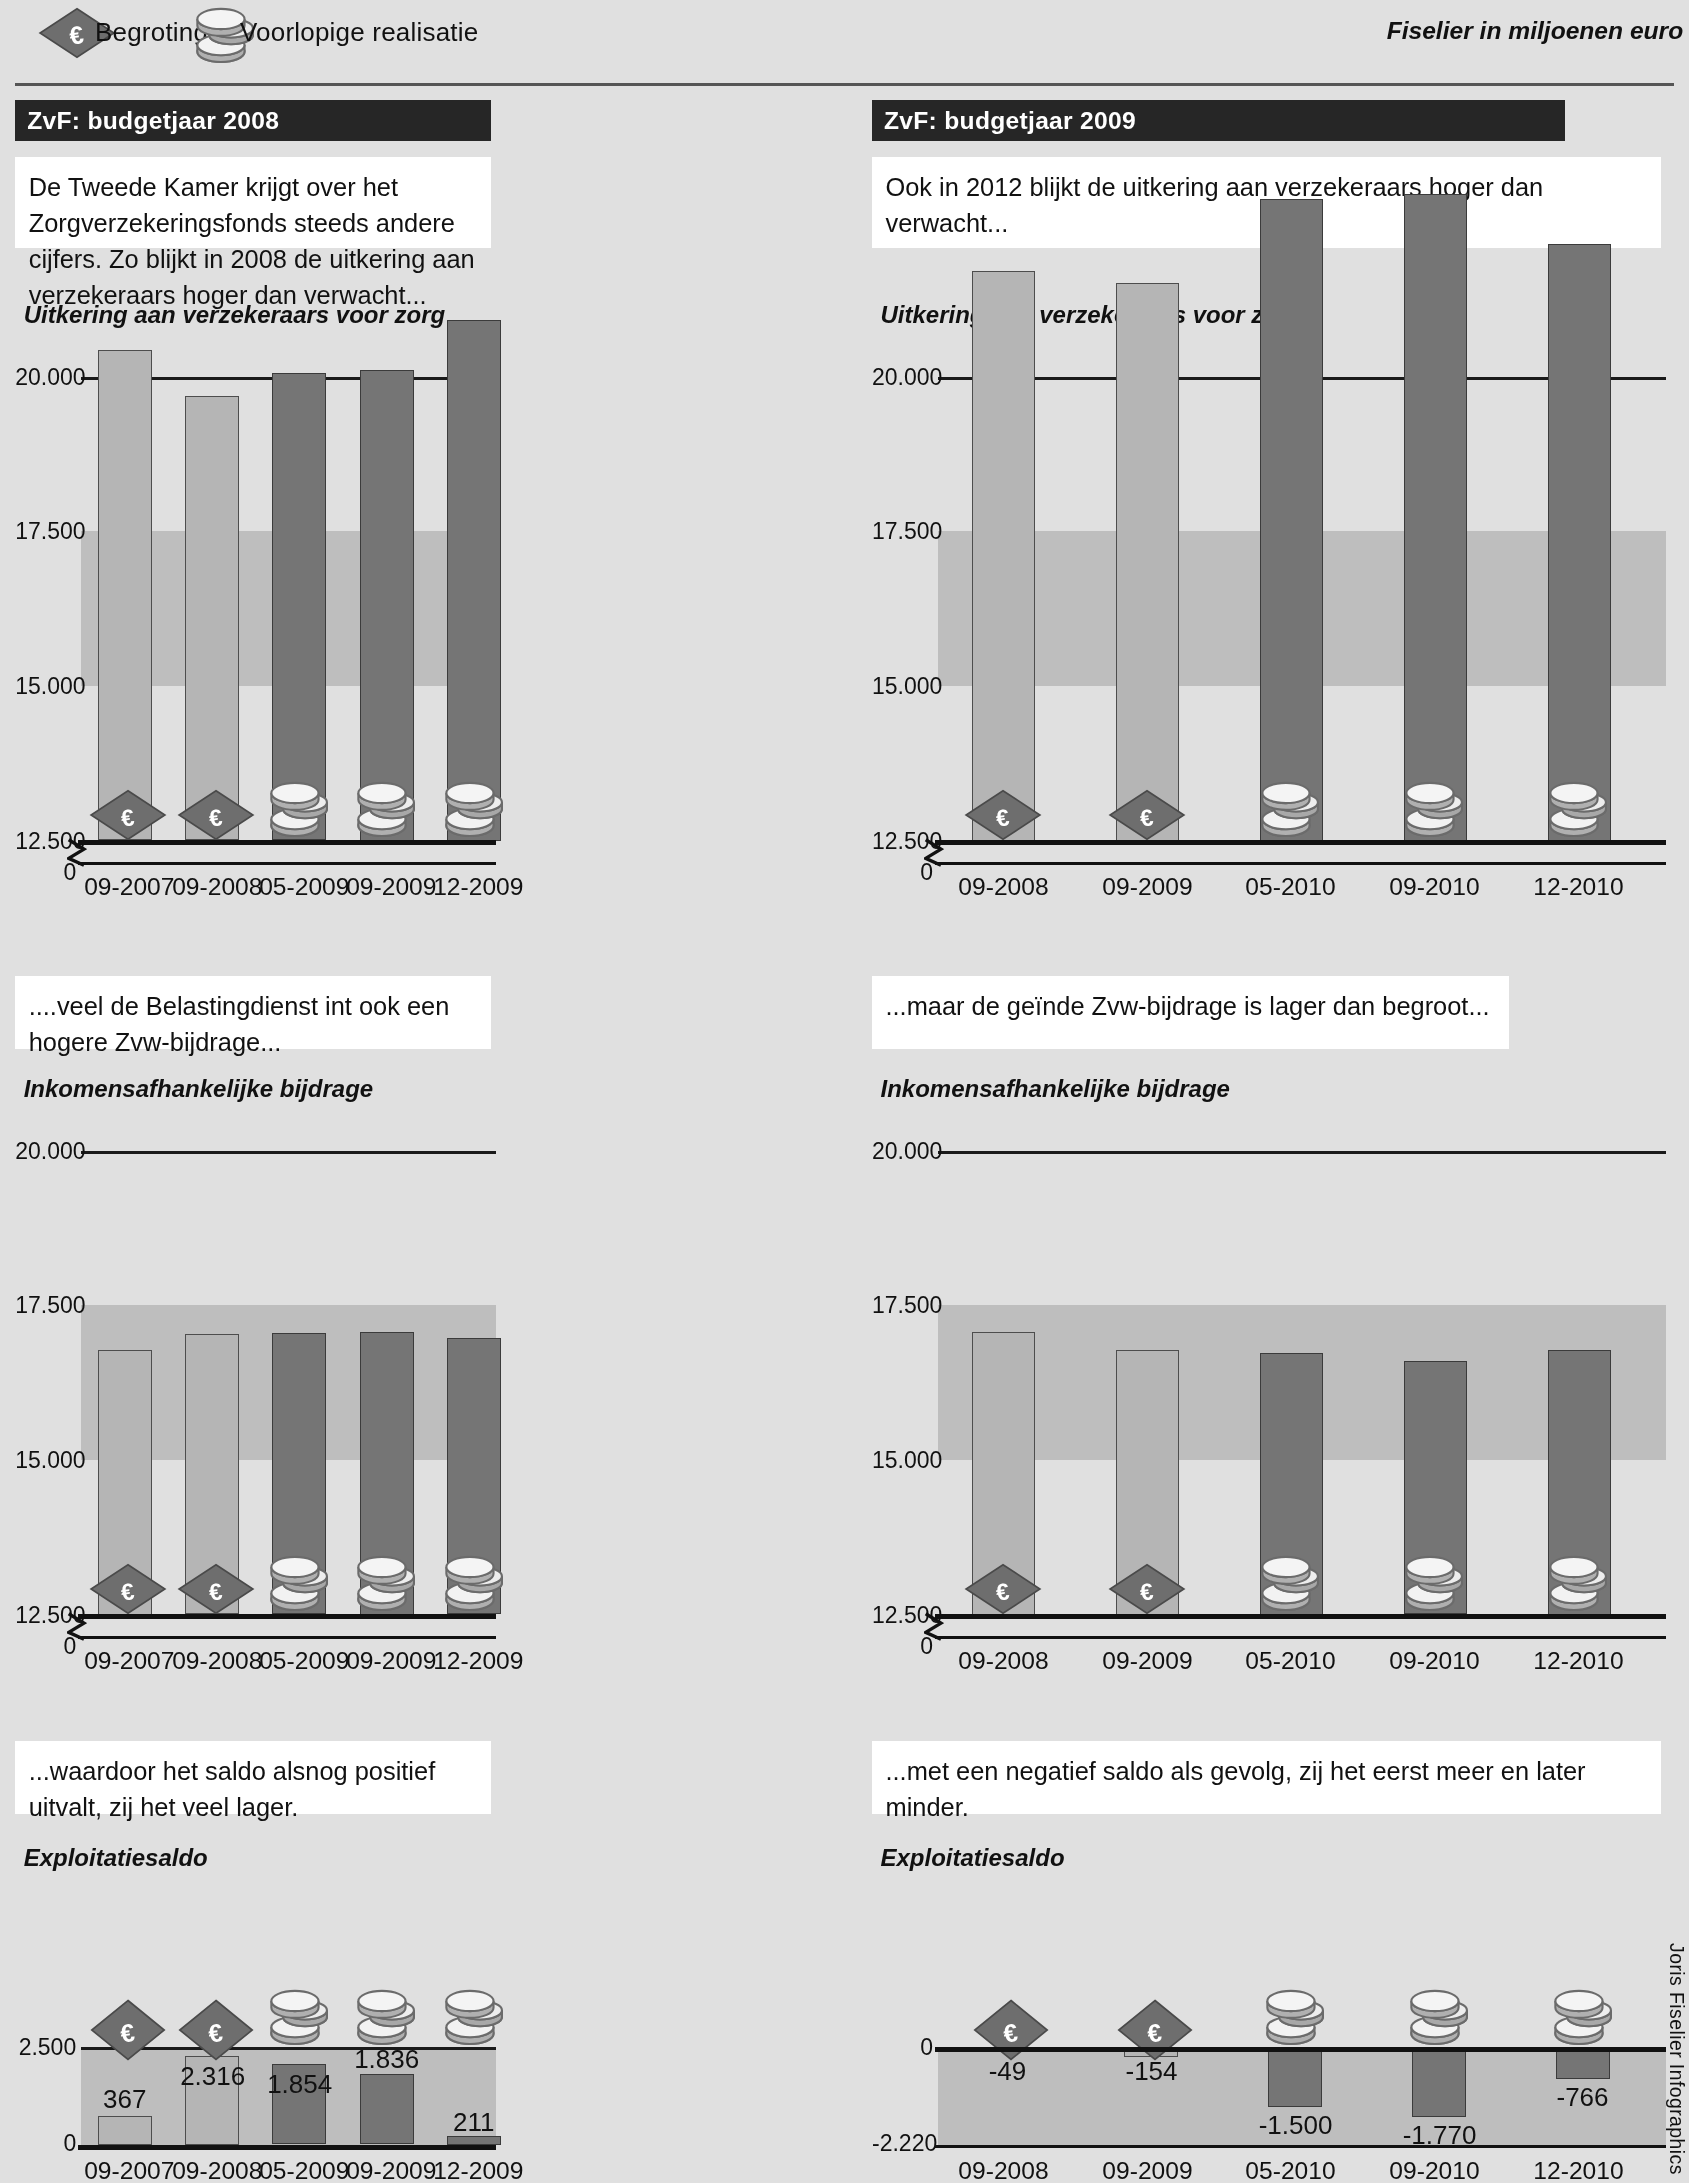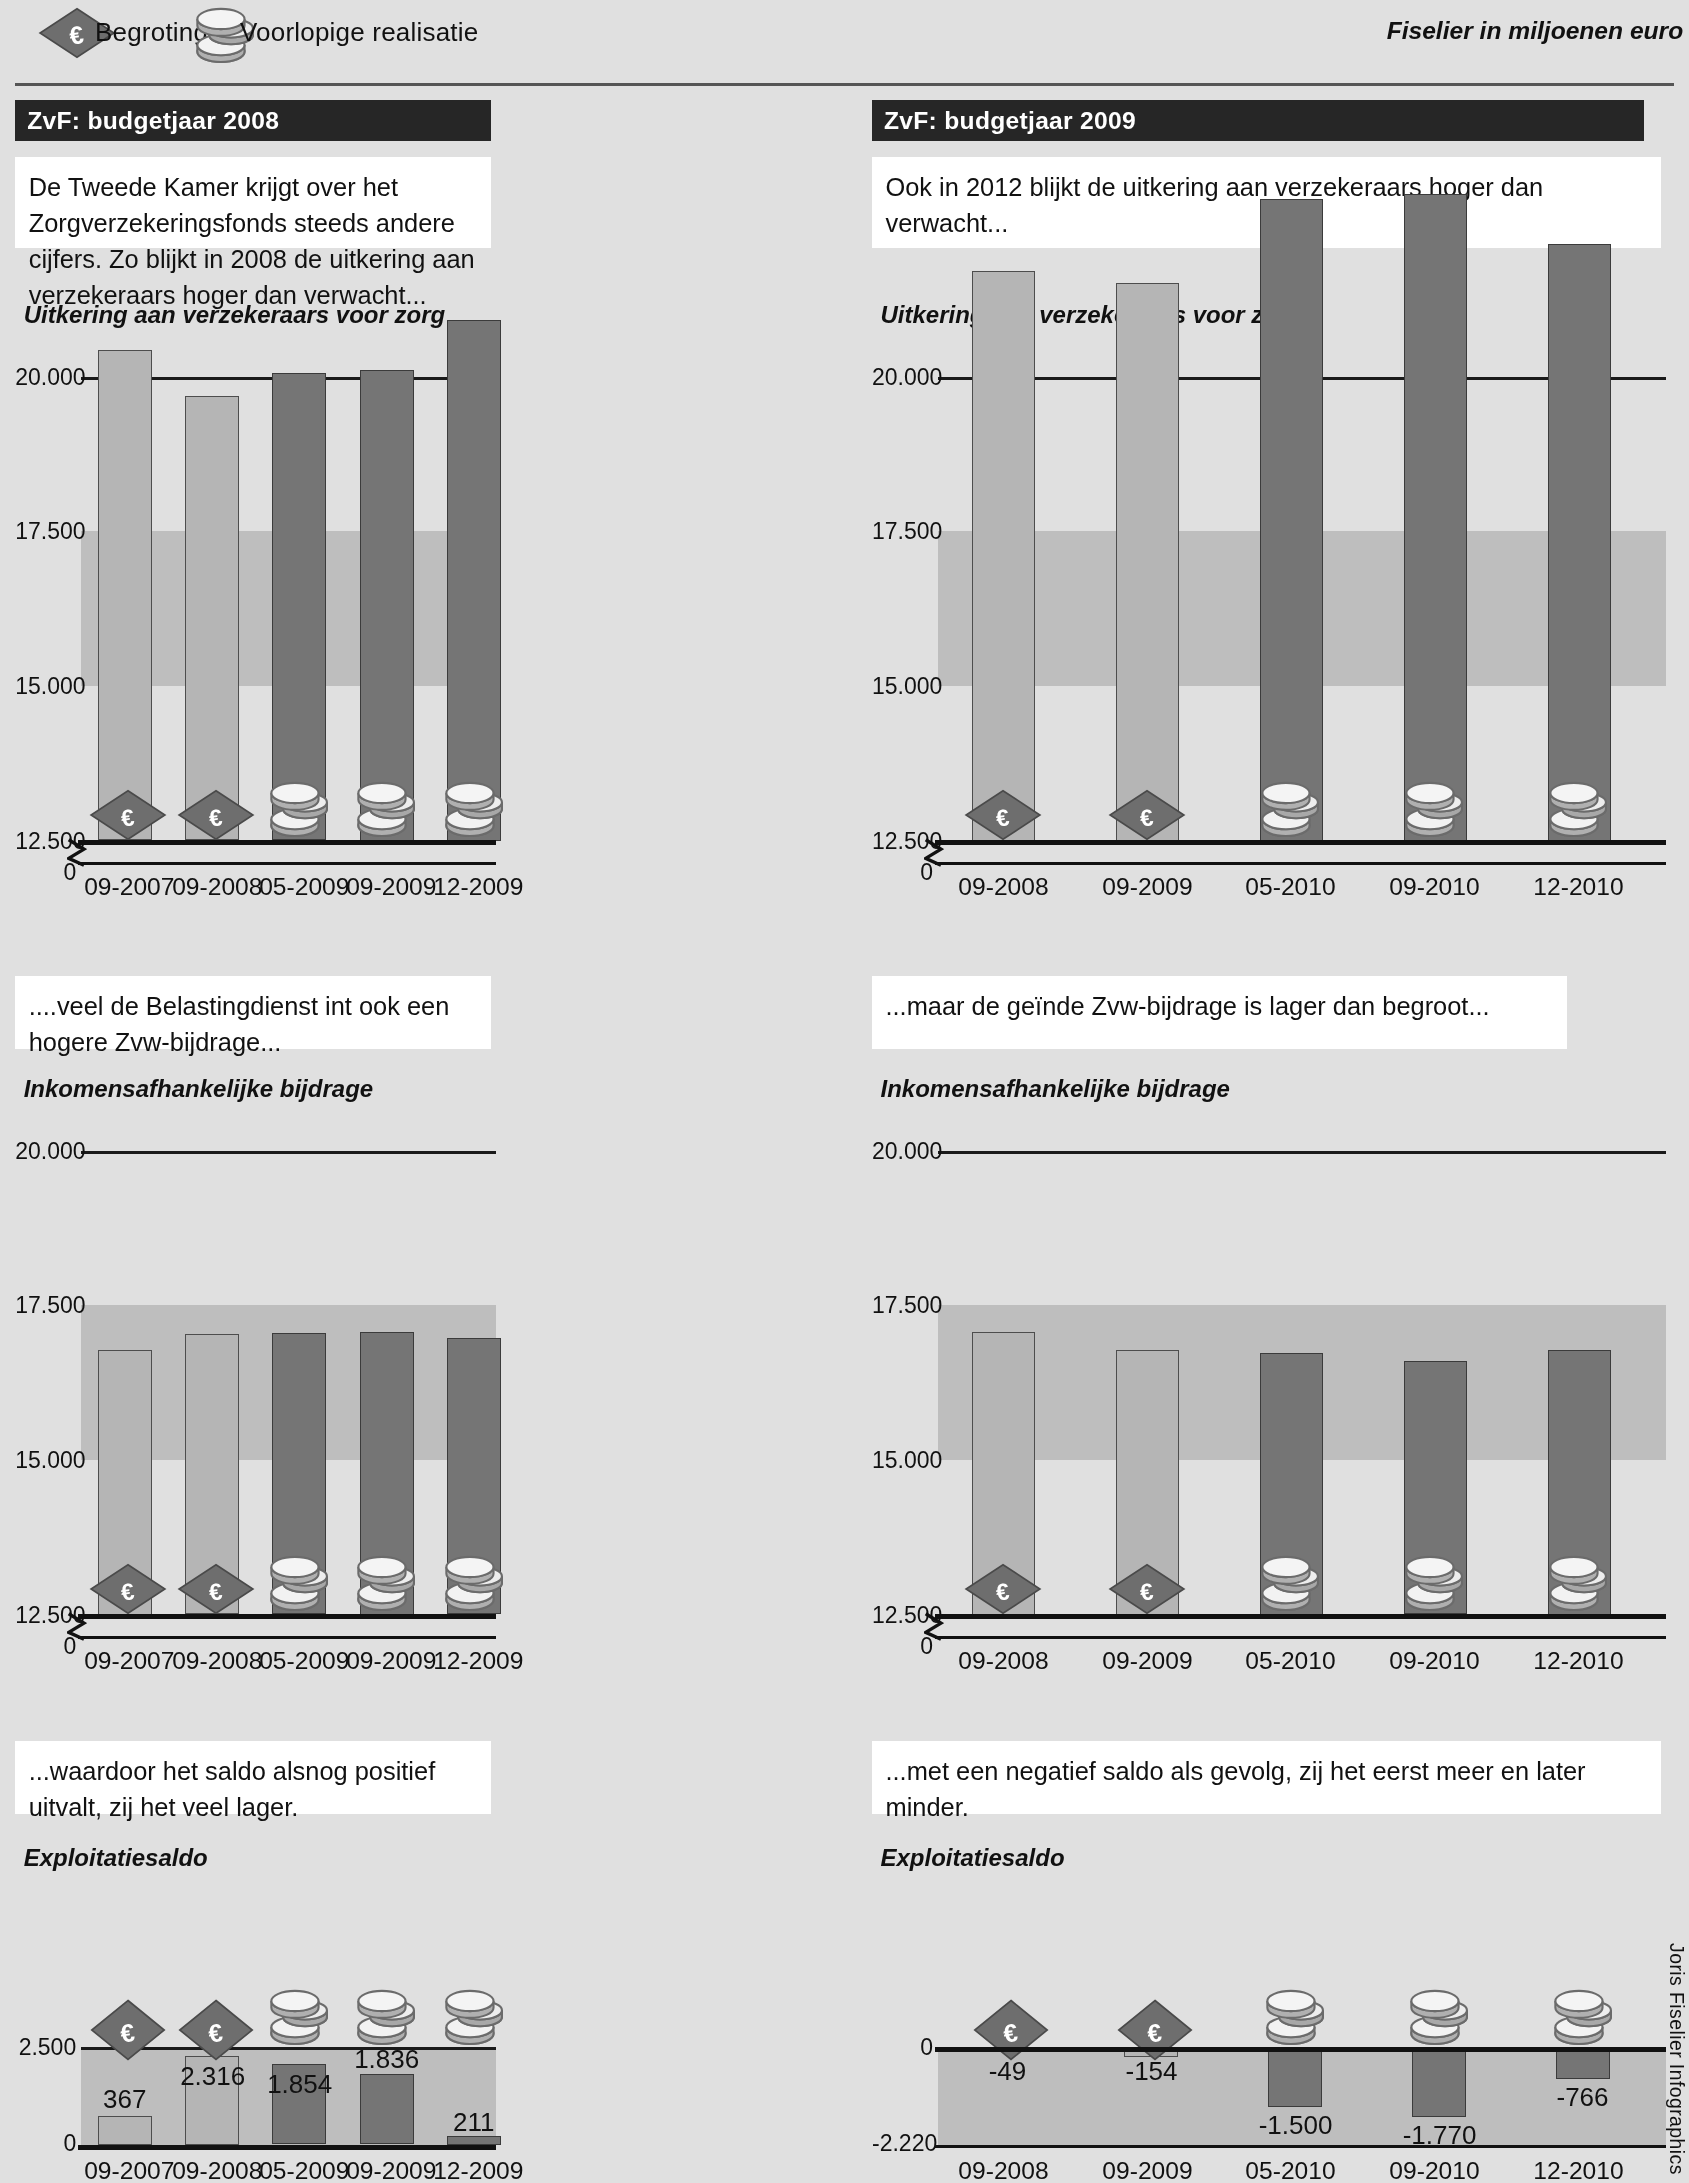--- a/index.html
+++ b/index.html
@@ -373,21 +373,21 @@
       <div class="xlab" style="left:69px;top:284px;width:81px;">09-2007</div>
       <div class="xlab" style="left:157px;top:284px;width:81px;">09-2008</div>
       <div class="xlab" style="left:244px;top:284px;width:81px;">05-2009</div>
       <div class="xlab" style="left:331px;top:284px;width:81px;">09-2009</div>
       <div class="xlab" style="left:418px;top:284px;width:81px;">12-2009</div>
     </div>
   </div>
 
   <div class="col right">
 
-    <div class="band-title" style="left:0;top:100px;width:772px;">ZvF: budgetjaar 2009</div>
+    <div class="band-title" style="left:0;top:100px;width:693px;">ZvF: budgetjaar 2009</div>
 
     <div class="textbox" style="left:0;top:157px;width:789px;height:91px;">Ook in 2012 blijkt de uitkering aan verzekeraars hoger dan verwacht...</div>
 
     <div class="chart-title" style="left:8.5px;top:301px;">Uitkering aan verzekeraars voor zorg</div>
 
     <div class="chart" style="left:0;top:330px;width:792px;height:237px;">
       <div class="band" style="left:66px;top:201px;width:728px;height:155px;"></div>
       <div class="topline" style="left:66px;top:47px;width:728px;"></div>
 
       <div class="ytick" style="left:0;top:34px;width:61px;">20.000</div>
@@ -465,21 +465,21 @@
           </svg>
       </span>
 
       <div class="xlab" style="left:85px;top:543px;width:93px;">09-2008</div>
       <div class="xlab" style="left:229px;top:543px;width:93px;">09-2009</div>
       <div class="xlab" style="left:372px;top:543px;width:93px;">05-2010</div>
       <div class="xlab" style="left:516px;top:543px;width:93px;">09-2010</div>
       <div class="xlab" style="left:660px;top:543px;width:93px;">12-2010</div>
     </div>
 
-    <div class="textbox" style="left:0;top:976px;width:695px;height:73px;">...maar de geïnde Zvw-bijdrage is lager dan begroot...</div>
+    <div class="textbox" style="left:0;top:976px;width:637px;height:73px;">...maar de geïnde Zvw-bijdrage is lager dan begroot...</div>
 
     <div class="chart-title" style="left:8.5px;top:1075px;">Inkomensafhankelijke bijdrage</div>
 
     <div class="chart" style="left:0;top:1104px;width:792px;height:237px;">
       <div class="band" style="left:66px;top:201px;width:728px;height:155px;"></div>
       <div class="topline" style="left:66px;top:47px;width:728px;"></div>
 
       <div class="ytick" style="left:0;top:34px;width:61px;">20.000</div>
       <div class="ytick" style="left:0;top:188px;width:61px;">17.500</div>
       <div class="ytick" style="left:0;top:343px;width:61px;">15.000</div>

